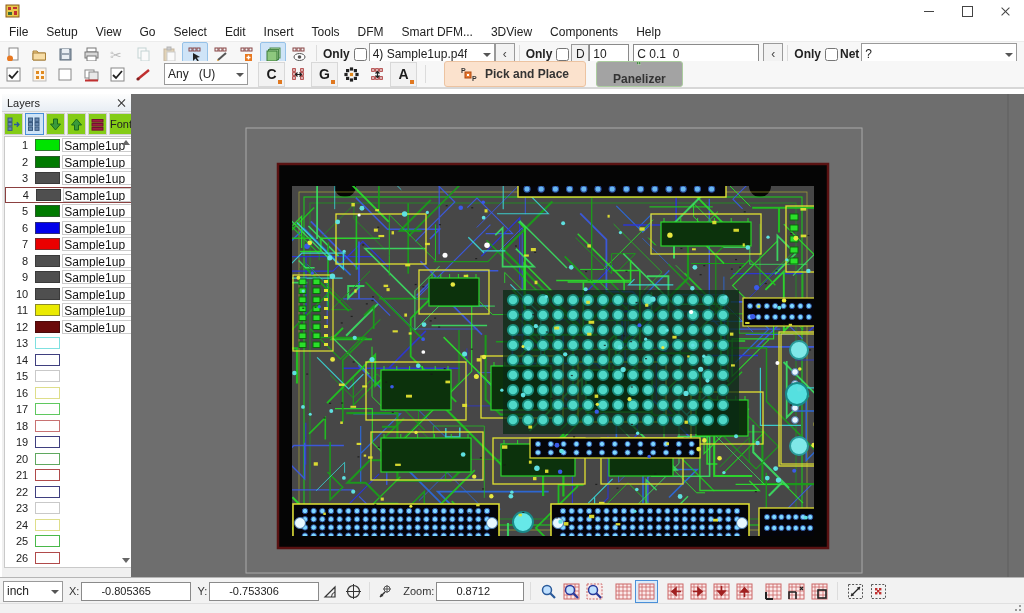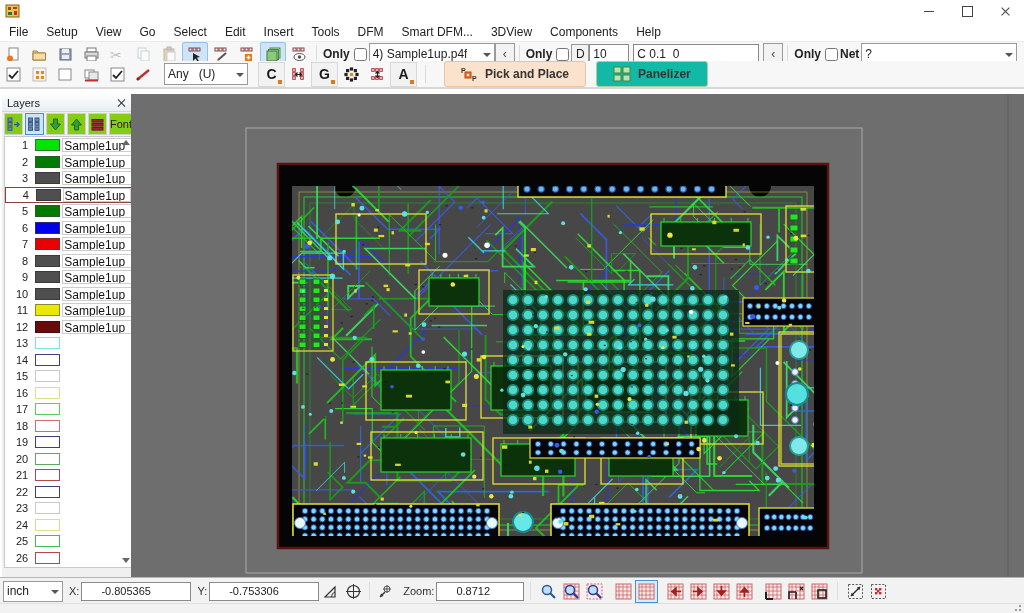--- a/index.html
+++ b/index.html
@@ -35,21 +35,21 @@
   .smallbtn{width:18px;height:20px;border:1px solid #9a9a9a;background:#f2f2f2;display:flex;align-items:center;justify-content:center;color:#444;flex:0 0 auto;}
   .boxlabel{border:1px solid #9a9a9a;background:#f2f2f2;width:16px;height:18px;display:flex;align-items:center;justify-content:center;flex:0 0 auto;}
   .tfield{height:18px;border:1px solid #8a8a8a;background:#fff;display:flex;align-items:center;padding:0 3px;flex:0 0 auto;overflow:hidden;white-space:pre;}
   .tb input[type=text]{height:18px;border:1px solid #8a8a8a;background:#fff;padding:0 3px;font:12px "Liberation Sans",sans-serif;color:#222;}
   .letterbtn{width:25px;height:23px;border:1px solid #d8d8d8;background:#f2f2f2;display:flex;align-items:center;justify-content:center;
              font-weight:bold;font-size:14px;color:#1a1a1a;position:relative;flex:0 0 auto;}
   .letterbtn i{position:absolute;right:2px;bottom:2px;width:4px;height:4px;background:#e07820;}
   .actbtn{height:24px;border-radius:3px;display:flex;align-items:center;gap:7px;padding:0 16px;font-weight:bold;color:#333;margin-left:10px;flex:0 0 auto;}
   .act-analyzer{background:#d7e9f8;border:1px solid #aac9e6;}
   .act-pick{background:#fbe2cd;border:1px solid #ecc3a1;}
-  .act-panel{background:#14b8a6;border:1px solid #abcd9f;}
+  .act-panel{background:#a3a3a3;border:1px solid #abcd9f;flex-direction:column;}
   
   .lpanel{position:absolute;left:2px;top:94px;width:131px;height:483px;background:#f0f0f0;border-right:1px solid #4c1d95;}
   .lp-header{height:17px;background:linear-gradient(#fdfdfd,#e8eef4);display:flex;align-items:center;padding:0 5px;border-bottom:1px solid #d5d5d5;}
   .lp-header .t{font-size:11px;color:#222;}
   .lp-close{margin-left:auto;width:12px;height:12px;position:relative;}
   .lp-close:before,.lp-close:after{content:"";position:absolute;left:5px;top:1px;width:1px;height:10px;background:#333;}
   .lp-close:before{transform:rotate(45deg);} .lp-close:after{transform:rotate(-45deg);}
   .lp-toolbar{height:24px;display:flex;align-items:center;gap:2px;padding:0 2px;}
   .lpbtn{width:21px;height:20px;border:1px solid #cfcfcf;background:#84cc16;display:flex;align-items:center;justify-content:center;}
   .lpbtn.active{background:#cfe4f7;border-color:#4a90d9;}

